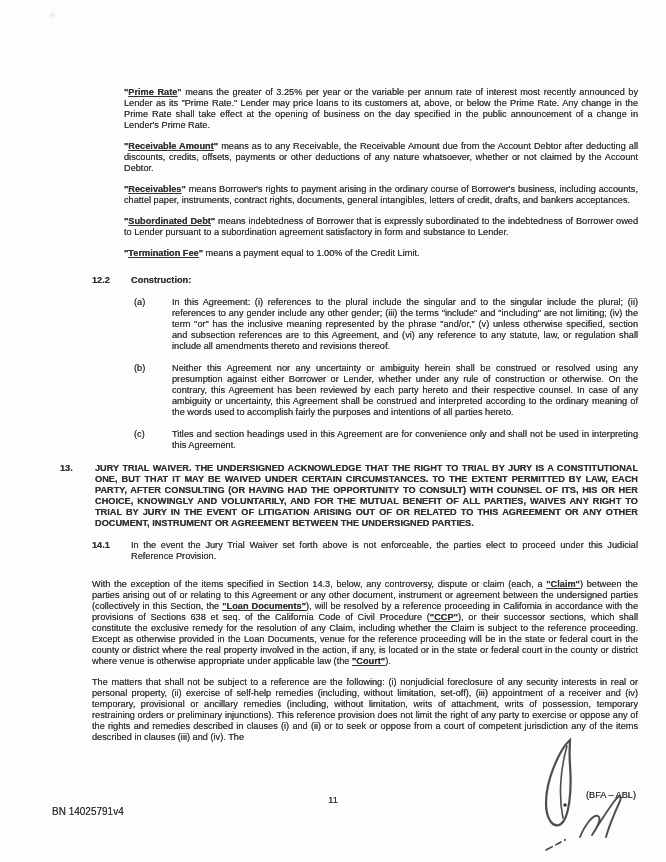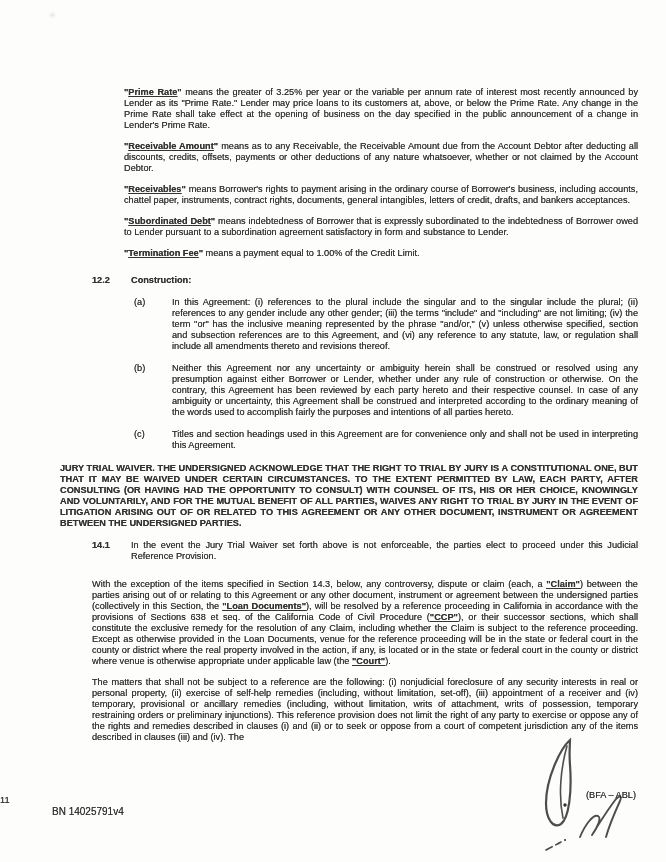--- a/index.html
+++ b/index.html
@@ -32,21 +32,21 @@
   .item { display:flex; margin:11px 0 0 3px; }
   .item .lbl { flex:none; width:38px; }
   .item .itxt { flex:1; }
 
   
   .sec { display:flex; margin:12px 28px 0 60px; }
   .sec .num { flex:none; width:35px; font-weight:bold; }
   .sec .body { flex:1; font-weight:bold; }
 
   
-  .footer-page  { position:absolute; top:795px; left:0; width:666px; text-align:left; }
+  .footer-page  { position:absolute; top:795px; left:0; width:666px; text-align:center; }
   .footer-left  { position:absolute; top:806px; left:52px; font-size:10px; }
   .footer-right { position:absolute; top:790px; right:30px; }
 
   .signature { position:absolute; left:536px; top:737px; z-index:3; }
   .smudge { position:absolute; left:50px; top:13px; width:5px; height:4px;
             background:rgba(120,120,120,0.18); border-radius:50%; filter:blur(1px); }
 </style>
 </head>
 <body>
 
@@ -75,20 +75,21 @@
         <div class="lbl">(b)</div>
         <div class="itxt just"><span>Neither this Agreement nor any uncertainty or ambiguity herein shall be construed or resolved using any presumption against either Borrower or Lender, whether under any rule of construction or otherwise.  On the contrary, this Agreement has been reviewed by each party hereto and their respective counsel.  In case of any ambiguity or uncertainty, this Agreement shall be construed and interpreted according to the ordinary meaning of the words used to accomplish fairly the purposes and intentions of all parties hereto.</span></div>
       </div>
       <div class="item">
         <div class="lbl">(c)</div>
         <div class="itxt just"><span>Titles and section headings used in this Agreement are for convenience only and shall not be used in interpreting this Agreement.</span></div>
       </div>
     </div>
 
     <div class="sec mt5">
+      <div class="num">13.</div>
       <div class="body just"><span class="b">JURY TRIAL WAIVER.</span><span class="b">  THE UNDERSIGNED ACKNOWLEDGE THAT THE RIGHT TO TRIAL BY JURY IS A CONSTITUTIONAL ONE, BUT THAT IT MAY BE WAIVED UNDER CERTAIN CIRCUMSTANCES.  TO THE EXTENT PERMITTED BY LAW, EACH PARTY, AFTER CONSULTING (OR HAVING HAD THE OPPORTUNITY TO CONSULT) WITH COUNSEL OF ITS, HIS OR HER CHOICE, KNOWINGLY AND VOLUNTARILY, AND FOR THE MUTUAL BENEFIT OF ALL PARTIES, WAIVES ANY RIGHT TO TRIAL BY JURY IN THE EVENT OF LITIGATION ARISING OUT OF OR RELATED TO THIS AGREEMENT OR ANY OTHER DOCUMENT, INSTRUMENT OR AGREEMENT BETWEEN THE UNDERSIGNED PARTIES.</span></div>
     </div>
 
 
     <div class="subsec mt11">
       <div class="num">14.1</div>
       <div class="body just"><span>In the event the Jury Trial Waiver set forth above is not enforceable, the parties elect to proceed under this Judicial Reference Provision.</span></div>
     </div>
 
     <div class="subsec mt17">

